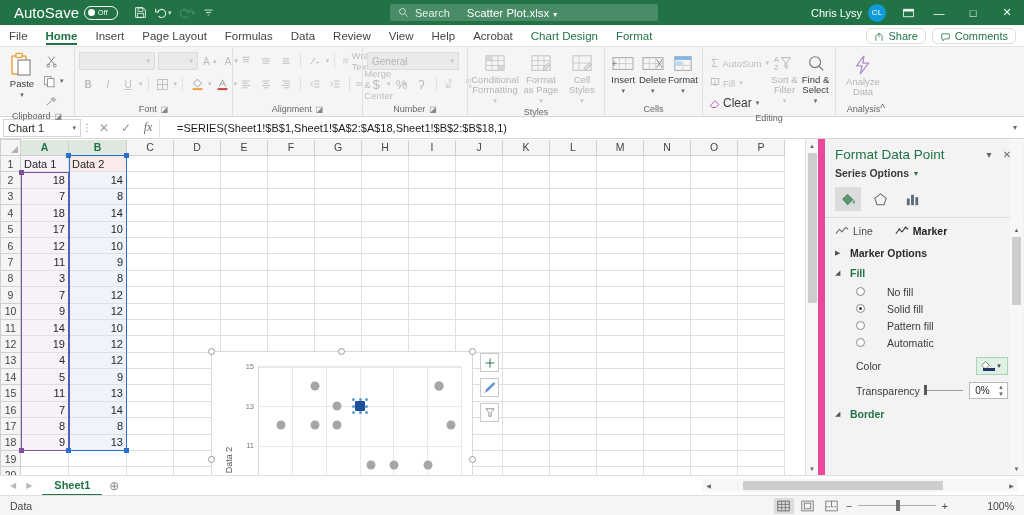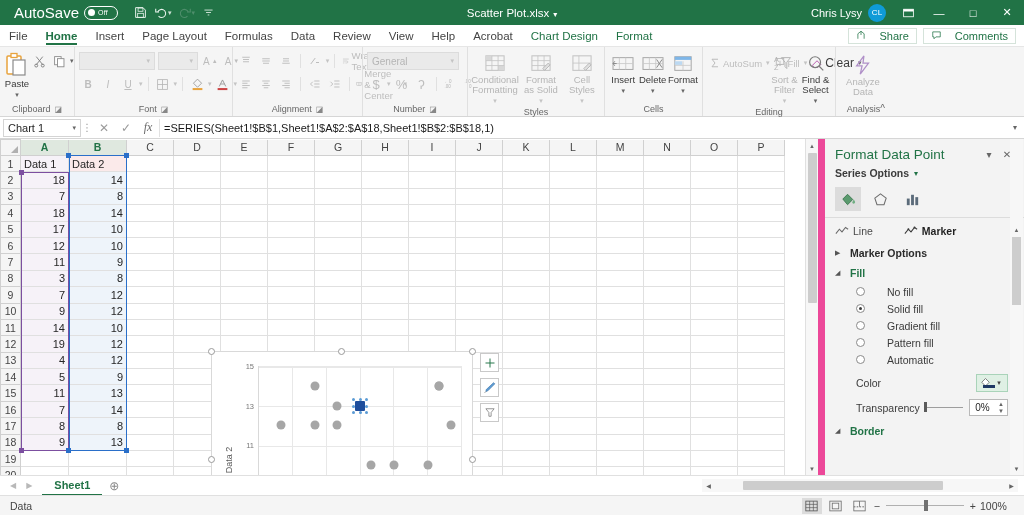--- a/index.html
+++ b/index.html
@@ -66,22 +66,22 @@
     position: relative; white-space: nowrap;
   }
   .tab.file { color:#444; }
   .tab.active { color:#217346; font-weight: bold; }
   .tab.active::after {
     content:""; position:absolute; left:9px; right:9px; bottom:1px; height:2px; background:#217346;
   }
   .tab.ctx { color:#217346; }
   .tab-right { margin-left:auto; display:flex; align-items:center; gap:6px; padding-right: 8px; }
   .pill {
-    display:flex; align-items:flex-start; gap:13px; font-size:11px; color:#217346;
-    padding: 1px 7px; border:1px solid #d5e3da; border-radius:0; background:#fff;
+    display:flex; align-items:flex-end; gap:4px; font-size:11px; color:#217346;
+    padding: 1px 7px; border:1px solid #d5e3da; border-radius:5px; background:#fff;
   }
 
   
   .ribbon {
     height: 70px; flex: 0 0 70px; background:#f5f5f5; border-bottom: 1px solid #d6d6d6;
     display:flex; align-items:stretch; position: relative;
   }
   .rgroup { display:flex; flex-direction:column; position:relative; padding: 2px 4px 0 4px; }
   .rgroup + .rgroup { border-left: 1px solid #e0e0e0; }
   .rgroup-body { flex:1; display:flex; align-items:flex-start; }
@@ -89,21 +89,21 @@
     height: 13px; font-size: 9px; color:#666; text-align:center; line-height: 13px;
     display:flex; align-items:center; justify-content:center; gap: 4px;
   }
   .dlg { font-size: 8px; color:#888; }
   .bigbtn {
     width: 42px; display:flex; flex-direction:column; align-items:center; gap:1px;
     padding-top:3px; font-size: 9.5px; color:#3b3b3b; text-align:center; line-height: 10px;
   }
   .bigbtn.dis { color:#b5b5b5; }
   .icn { display:flex; align-items:center; justify-content:center; }
-  .smallcol { display:flex; flex-direction:row; gap:2px; padding-top:3px; }
+  .smallcol { display:flex; flex-direction:column; gap:2px; padding-top:3px; }
   .smallrow { display:flex; align-items:center; gap:2px; }
   .sbtn {
     height: 18px; min-width:18px; display:flex; align-items:center; justify-content:center;
     font-size: 10px; color:#3b3b3b; padding: 0 2px; gap: 2px;
   }
   .sbtn.dis { color:#bdbdbd; }
   .caret { font-size: 7px; color:#666; }
   .caret.dis { color:#c4c4c4; }
   .combo {
     height: 18px; background:#eaeaea; border:1px solid #dcdcdc; display:flex; align-items:center;
@@ -119,21 +119,21 @@
   }
   .namebox {
     width: 78px; height: 18px; margin-left: 3px; border: 1px solid #d4d4d4; background:#fff;
     display:flex; align-items:center; justify-content:space-between; padding: 0 4px; font-size: 11px;
   }
   .fbar-handle { width: 12px; text-align:center; color:#999; font-size: 10px; }
   .fbtn { width: 22px; text-align:center; color:#9b9b9b; font-size: 12px; }
   .fbtn.fx { color:#6b6b6b; font-style: italic; font-family: "Liberation Serif", serif; }
   .finput {
     flex:1; height: 18px; border-left: 1px solid #e2e2e2; display:flex; align-items:center;
-    padding-left: 4px; font-size: 11px; color:#1a1a1a;
+    padding-left: 17px; font-size: 11px; color:#1a1a1a;
   }
   .fbar-expand { width: 18px; text-align:center; color:#666; font-size: 8px; }
 
   
   .work { flex: 1; display:flex; position:relative; min-height: 0; }
   .grid-area { flex: 1; position: relative; overflow: hidden; background:#fff; }
 
   table.grid { border-collapse: collapse; table-layout: fixed; }
   .colhdr-row td, .grid td { border: 1px solid #e0e0e0; }
   .hdr {
@@ -222,40 +222,40 @@
     height: 20px; flex: 0 0 20px; background:#f5f5f5; border-top: 1px solid #e0e0e0;
     display:flex; align-items:center; font-size: 10.5px; color:#444;
   }
   .status-text { margin-left: 10px; }
   .status-right { margin-left:auto; display:flex; align-items:center; gap: 4px; padding-right: 10px; }
   .viewbtn { width:20px; height:16px; display:flex; align-items:center; justify-content:center; }
   .viewbtn.active { background:#dcdcdc; }
   .zoom-slider { display:flex; align-items:center; gap:6px; }
   .zs-track { width: 78px; height:1px; background:#b0b0b0; position:relative; }
   .zs-thumb { position:absolute; left: 38px; top:-5px; width: 4px; height: 11px; background:#707070; }
-  .zoom-pct { width: 34px; text-align:left; font-size:10.5px; }
+  .zoom-pct { width: 34px; text-align:right; font-size:10.5px;margin-left:28px; }
 
   
   .pane {
     width: 206px; flex: 0 0 206px; background:#f3f3f3; border-left: 7px solid #ec4899;
     display:flex; flex-direction:column; position: relative;
   }
   .pane-head { display:flex; align-items:center; padding: 8px 8px 2px 10px; }
   .pane-title { font-size: 13.5px; color:#217346; flex:1; }
   .pane-hbtn { width: 18px; text-align:center; color:#666; font-size: 10px; }
   .pane-sub { display:flex; align-items:center; gap:5px; padding: 3px 10px 6px 10px; }
   .pane-sub-label { font-size: 10.5px; font-weight: bold; color:#3b3b3b; }
   .pane-tabs { display:flex; gap: 6px; padding: 2px 8px 6px 10px; align-items:center; }
   .pane-tab {
     width: 26px; height: 24px; display:flex; align-items:center; justify-content:center;
   }
   .pane-tab.active { background:#dcdcdc; }
   .pane-divider { height:1px; background:#dcdcdc; margin: 0 0 0 0; }
   .pane-body { flex:1; overflow:hidden; position:relative; padding-left: 10px; padding-right: 16px; }
-  .lm-tabs { display:flex; gap: 31px; padding: 7px 0 6px 0; align-items:center; }
+  .lm-tabs { display:flex; gap: 22px; padding: 7px 0 6px 0; align-items:center; }
   .lm-tab { display:flex; align-items:center; gap: 4px; font-size: 10.5px; color:#4a4a4a; }
   .lm-tab.active { font-weight: bold; color:#1f1f1f; }
   .section-row { display:flex; align-items:center; gap: 7px; padding: 4px 0; font-size: 10.5px; }
   .tri { font-size: 7px; color:#555; width: 8px; }
   .sec-title { font-weight: bold; color:#2b2b2b; }
   .sec-title.green { color:#217346; }
   .radio-row { display:flex; align-items:center; gap: 22px; padding: 2.5px 0 2.5px 21px; font-size: 10.5px; color:#3b3b3b; }
   .radio { width: 9px; height:9px; border-radius:50%; border:1px solid #8a8a8a; background:#fff; position:relative; flex:0 0 9px; }
   .radio.on::after {
     content:""; position:absolute; left:2px; top:2px; width:3px; height:3px; border-radius:50%; background:#3b3b3b;
@@ -320,20 +320,27 @@
       <span class="qat-caret" style="color:#4f8e6c">▾</span>
       <span class="qat-btn">
         <svg width="13" height="13" viewBox="0 0 16 16">
             <path d="M3 5h10M5 8h6M7 11h2" stroke="#cfe3d7" stroke-width="1.2" fill="none"></path>
           </svg>
       </span>
     </div>
     <div class="doc-title">
       <span>Scatter Plot.xlsx</span><span class="title-caret">▾</span>
     </div>
+    <div class="searchbox">
+      <svg width="11" height="11" viewBox="0 0 16 16">
+          <circle cx="6.5" cy="6.5" r="4.3" fill="none" stroke="#dcebe2" stroke-width="1.2"></circle>
+          <path d="M9.7 9.7L14 14" stroke="#dcebe2" stroke-width="1.2"></path>
+        </svg>
+      <span>Search</span>
+    </div>
     <div class="tb-right">
       <div class="user">
         <span>Chris Lysy</span>
         <span class="avatar">CL</span>
       </div>
       <div class="ribbon-display">
         <svg width="13" height="12" viewBox="0 0 16 16">
             <rect x="1.5" y="3" width="13" height="10" fill="none" stroke="#fff" stroke-width="1.1"></rect>
             <rect x="1.5" y="3" width="13" height="3" fill="#fff"></rect>
           </svg>
@@ -604,21 +611,21 @@
           <span class="caret dis">▾</span>
         </div>
         <div class="bigbtn dis" style="width:44px">
           <span class="icn">
             <svg width="22" height="20" viewBox="0 0 24 22">
                 <rect x="2" y="2" width="20" height="16" fill="none" stroke="#c5c5c5" stroke-width="1.2"></rect>
                 <path d="M8.6 2v16M15.4 2v16M2 7.3h20M2 12.7h20" stroke="#c5c5c5" stroke-width=".9"></path>
                 <path d="M14 16l6-6 2 2-6 6z" fill="#e0e0e0" stroke="#b5b5b5" stroke-width="1"></path>
               </svg>
           </span>
-          <span>Format as Solid</span>
+          <span>Format as Page</span>
           <span class="caret dis">▾</span>
         </div>
         <div class="bigbtn dis" style="width:38px">
           <span class="icn">
             <svg width="22" height="20" viewBox="0 0 24 22">
                 <rect x="2" y="2" width="20" height="16" fill="none" stroke="#c5c5c5" stroke-width="1.2"></rect>
                 <path d="M8.6 2v16M2 10h20" stroke="#c5c5c5" stroke-width=".9"></path>
                 <path d="M14 16l6-6 2 2-6 6z" fill="#e0e0e0" stroke="#b5b5b5" stroke-width="1"></path>
               </svg>
           </span>
@@ -1322,24 +1329,20 @@
           <span class="sec-title green">Fill</span>
         </div>
 
         <div class="radio-row">
           <span class="radio"></span>
           <span>No fill</span>
         </div>
         <div class="radio-row">
           <span class="radio on"></span>
           <span>Solid fill</span>
-        </div>
-        <div class="radio-row">
-          <span class="radio"></span>
-          <span>Gradient fill</span>
         </div>
         <div class="radio-row">
           <span class="radio"></span>
           <span>Pattern fill</span>
         </div>
         <div class="radio-row">
           <span class="radio"></span>
           <span>Automatic</span>
         </div>
 

